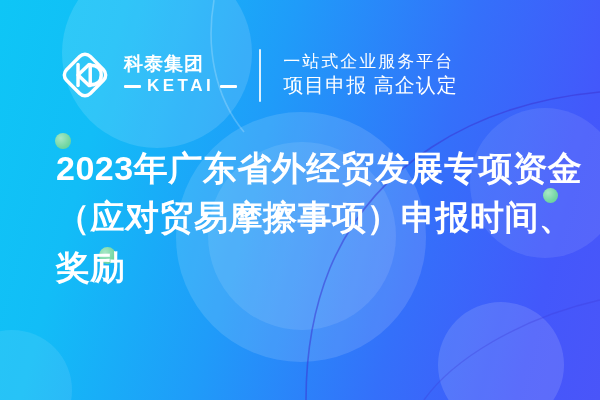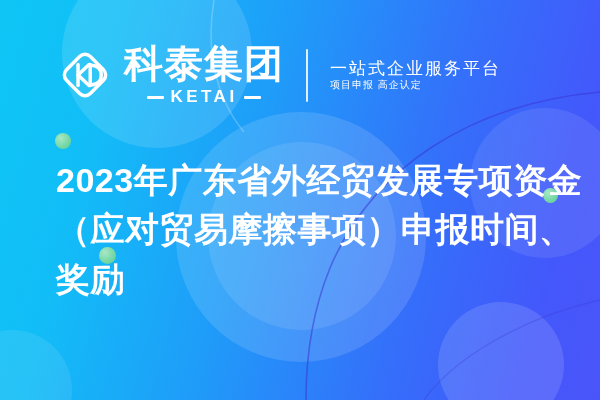--- a/index.html
+++ b/index.html
@@ -96,21 +96,21 @@
     margin-right: 10px;
   }
 
   #logo-wordmark {
     display: flex;
     flex-direction: column;
     justify-content: center;
   }
   #logo-cn {
     color: #ffffff;
-    font-size: 39px;
+    font-size: 19px;
     font-weight: bold;
     letter-spacing: 1px;
     line-height: 1.08;
     white-space: nowrap;
   }
   #logo-en-row {
     display: flex;
     align-items: center;
     justify-content: center;
     margin-top: 2px;
@@ -147,32 +147,32 @@
   }
   #header-tagline {
     color: #ffffff;
     font-size: 17px;
     letter-spacing: 2px;
     line-height: 1.16;
     white-space: nowrap;
   }
   #header-subtagline {
     color: #ffffff;
-    font-size: 10px;
+    font-size: 20px;
     letter-spacing: 1px;
     line-height: 1.3;
     margin-top: 0;
     white-space: nowrap;
   }
 
   
   #title {
     position: absolute;
     left: 56px;
-    top: 156px;
+    top: 144px;
     width: 528px;
     color: #ffffff;
     font-size: 34px;
     font-weight: bold;
     line-height: 1.45;
     letter-spacing: 0.5px;
     z-index: 6;
     word-break: break-all;
   }
 </style>

